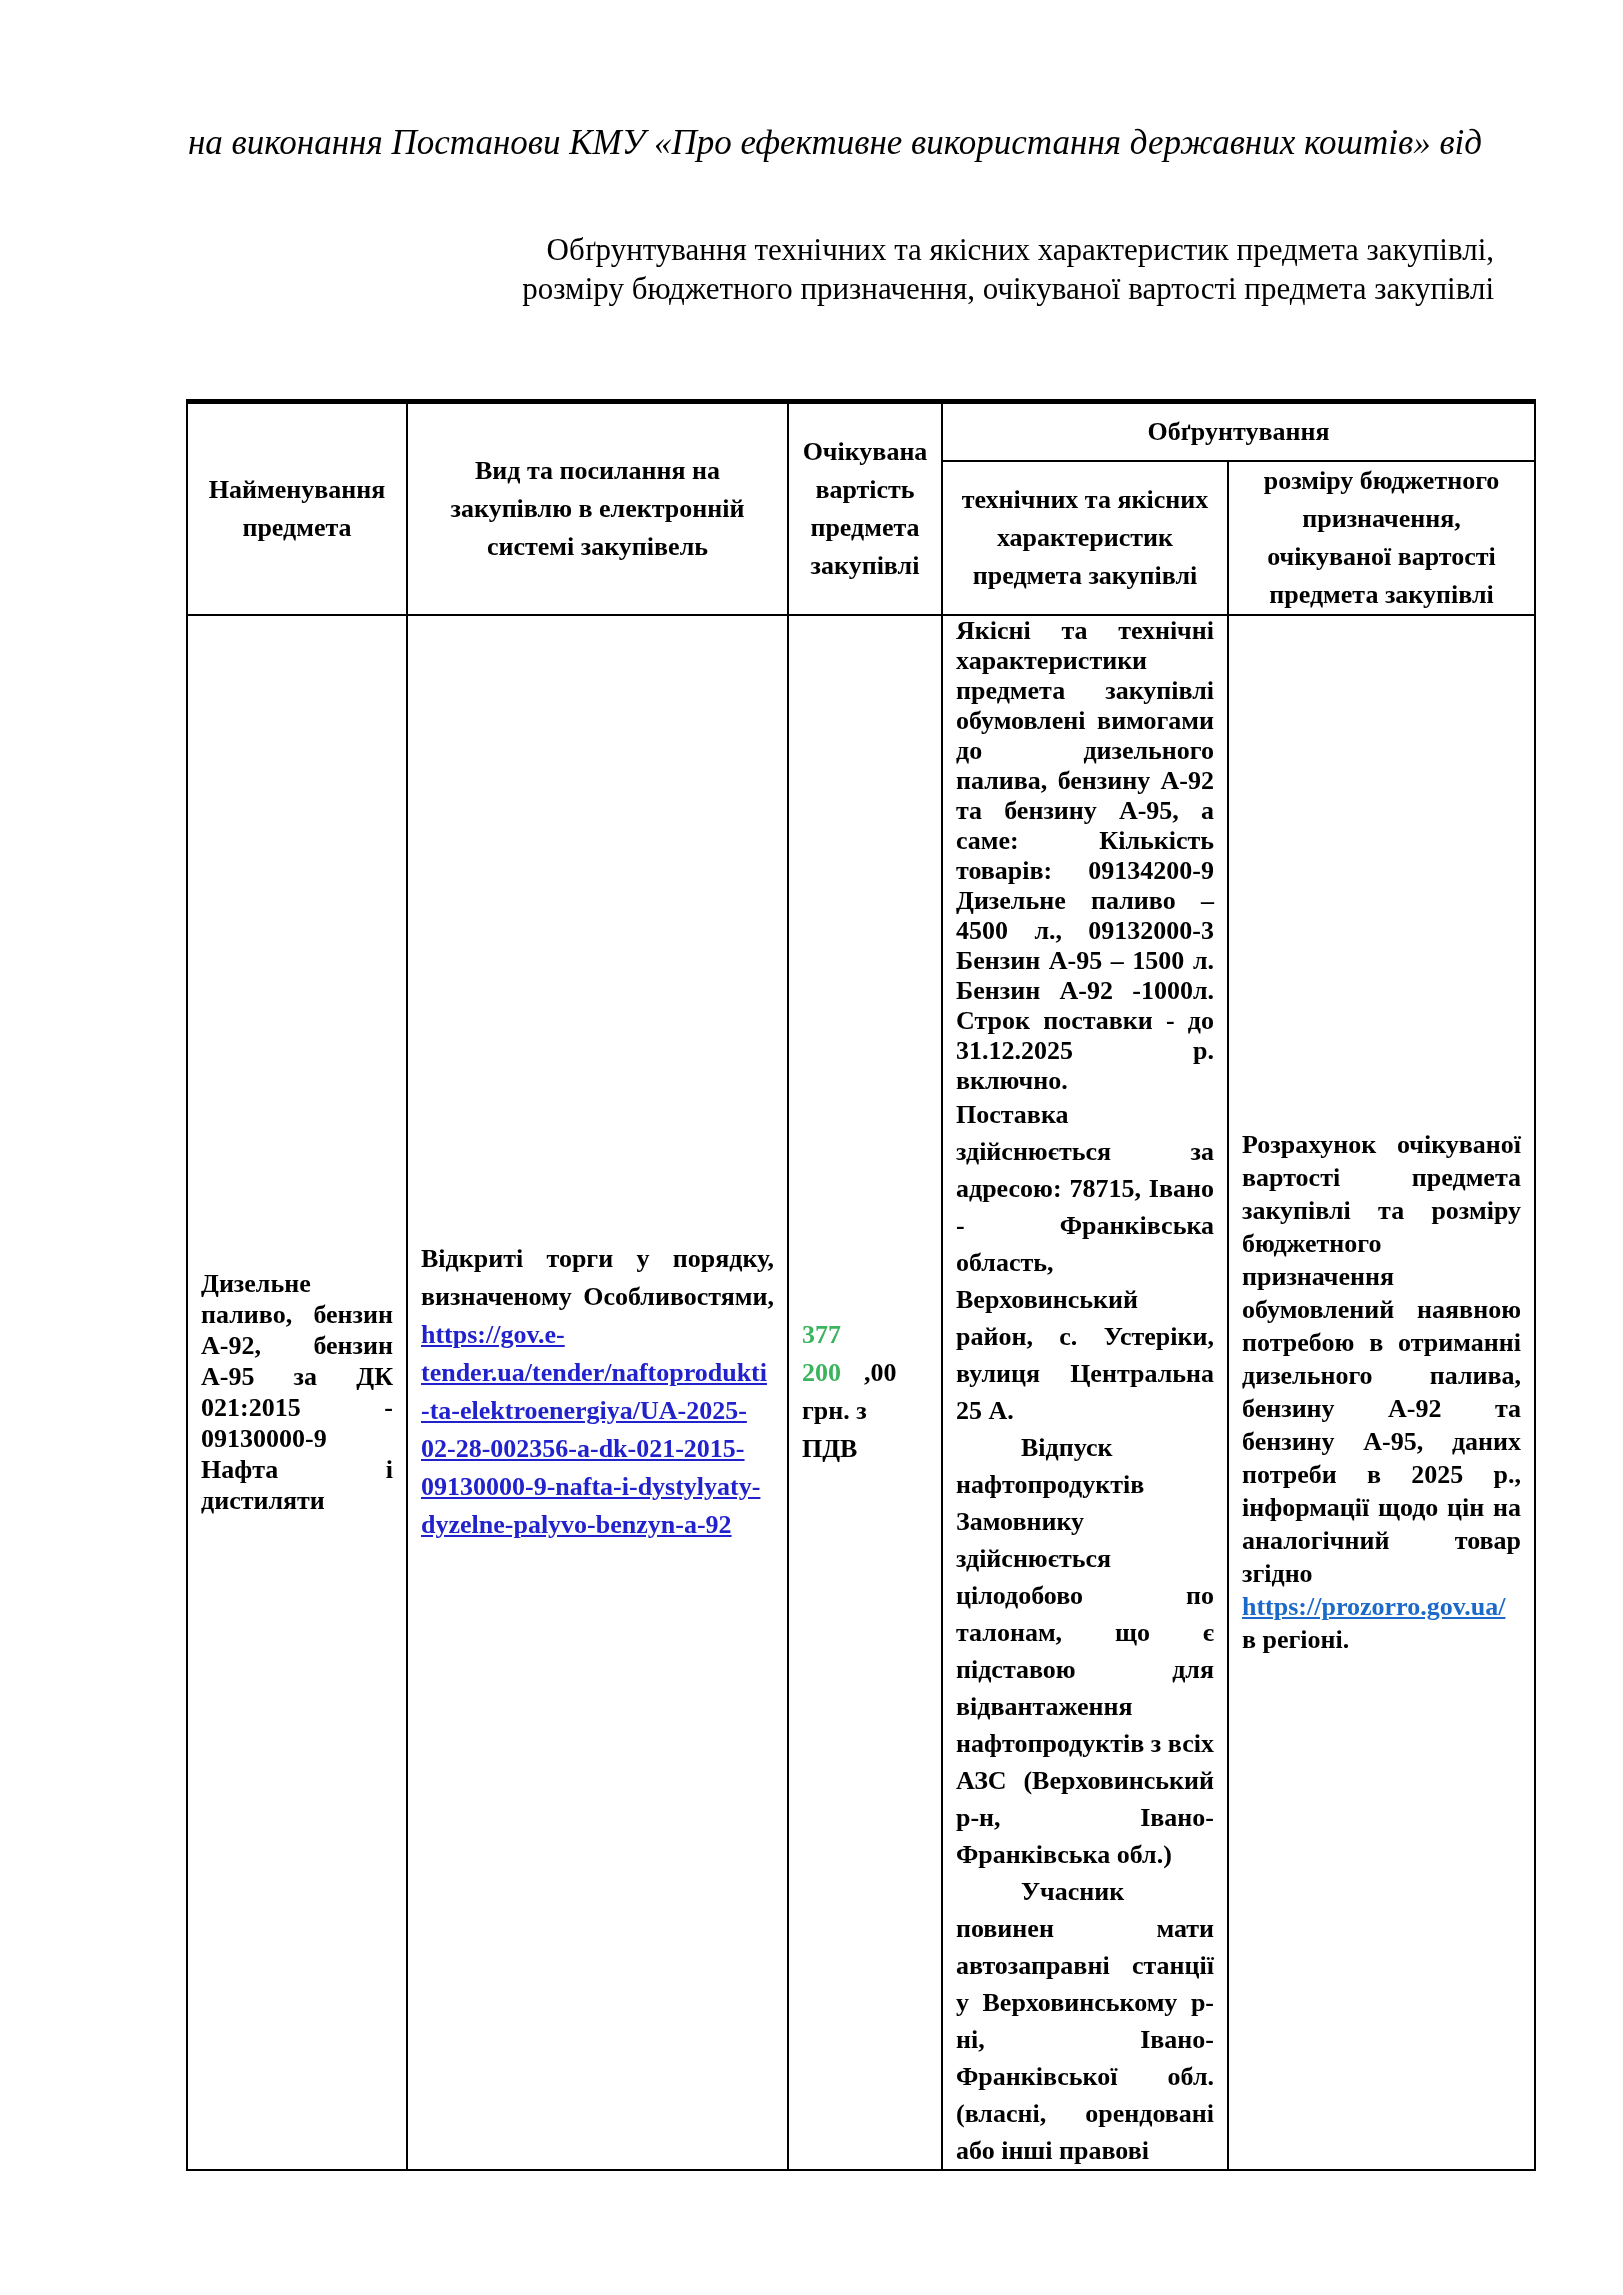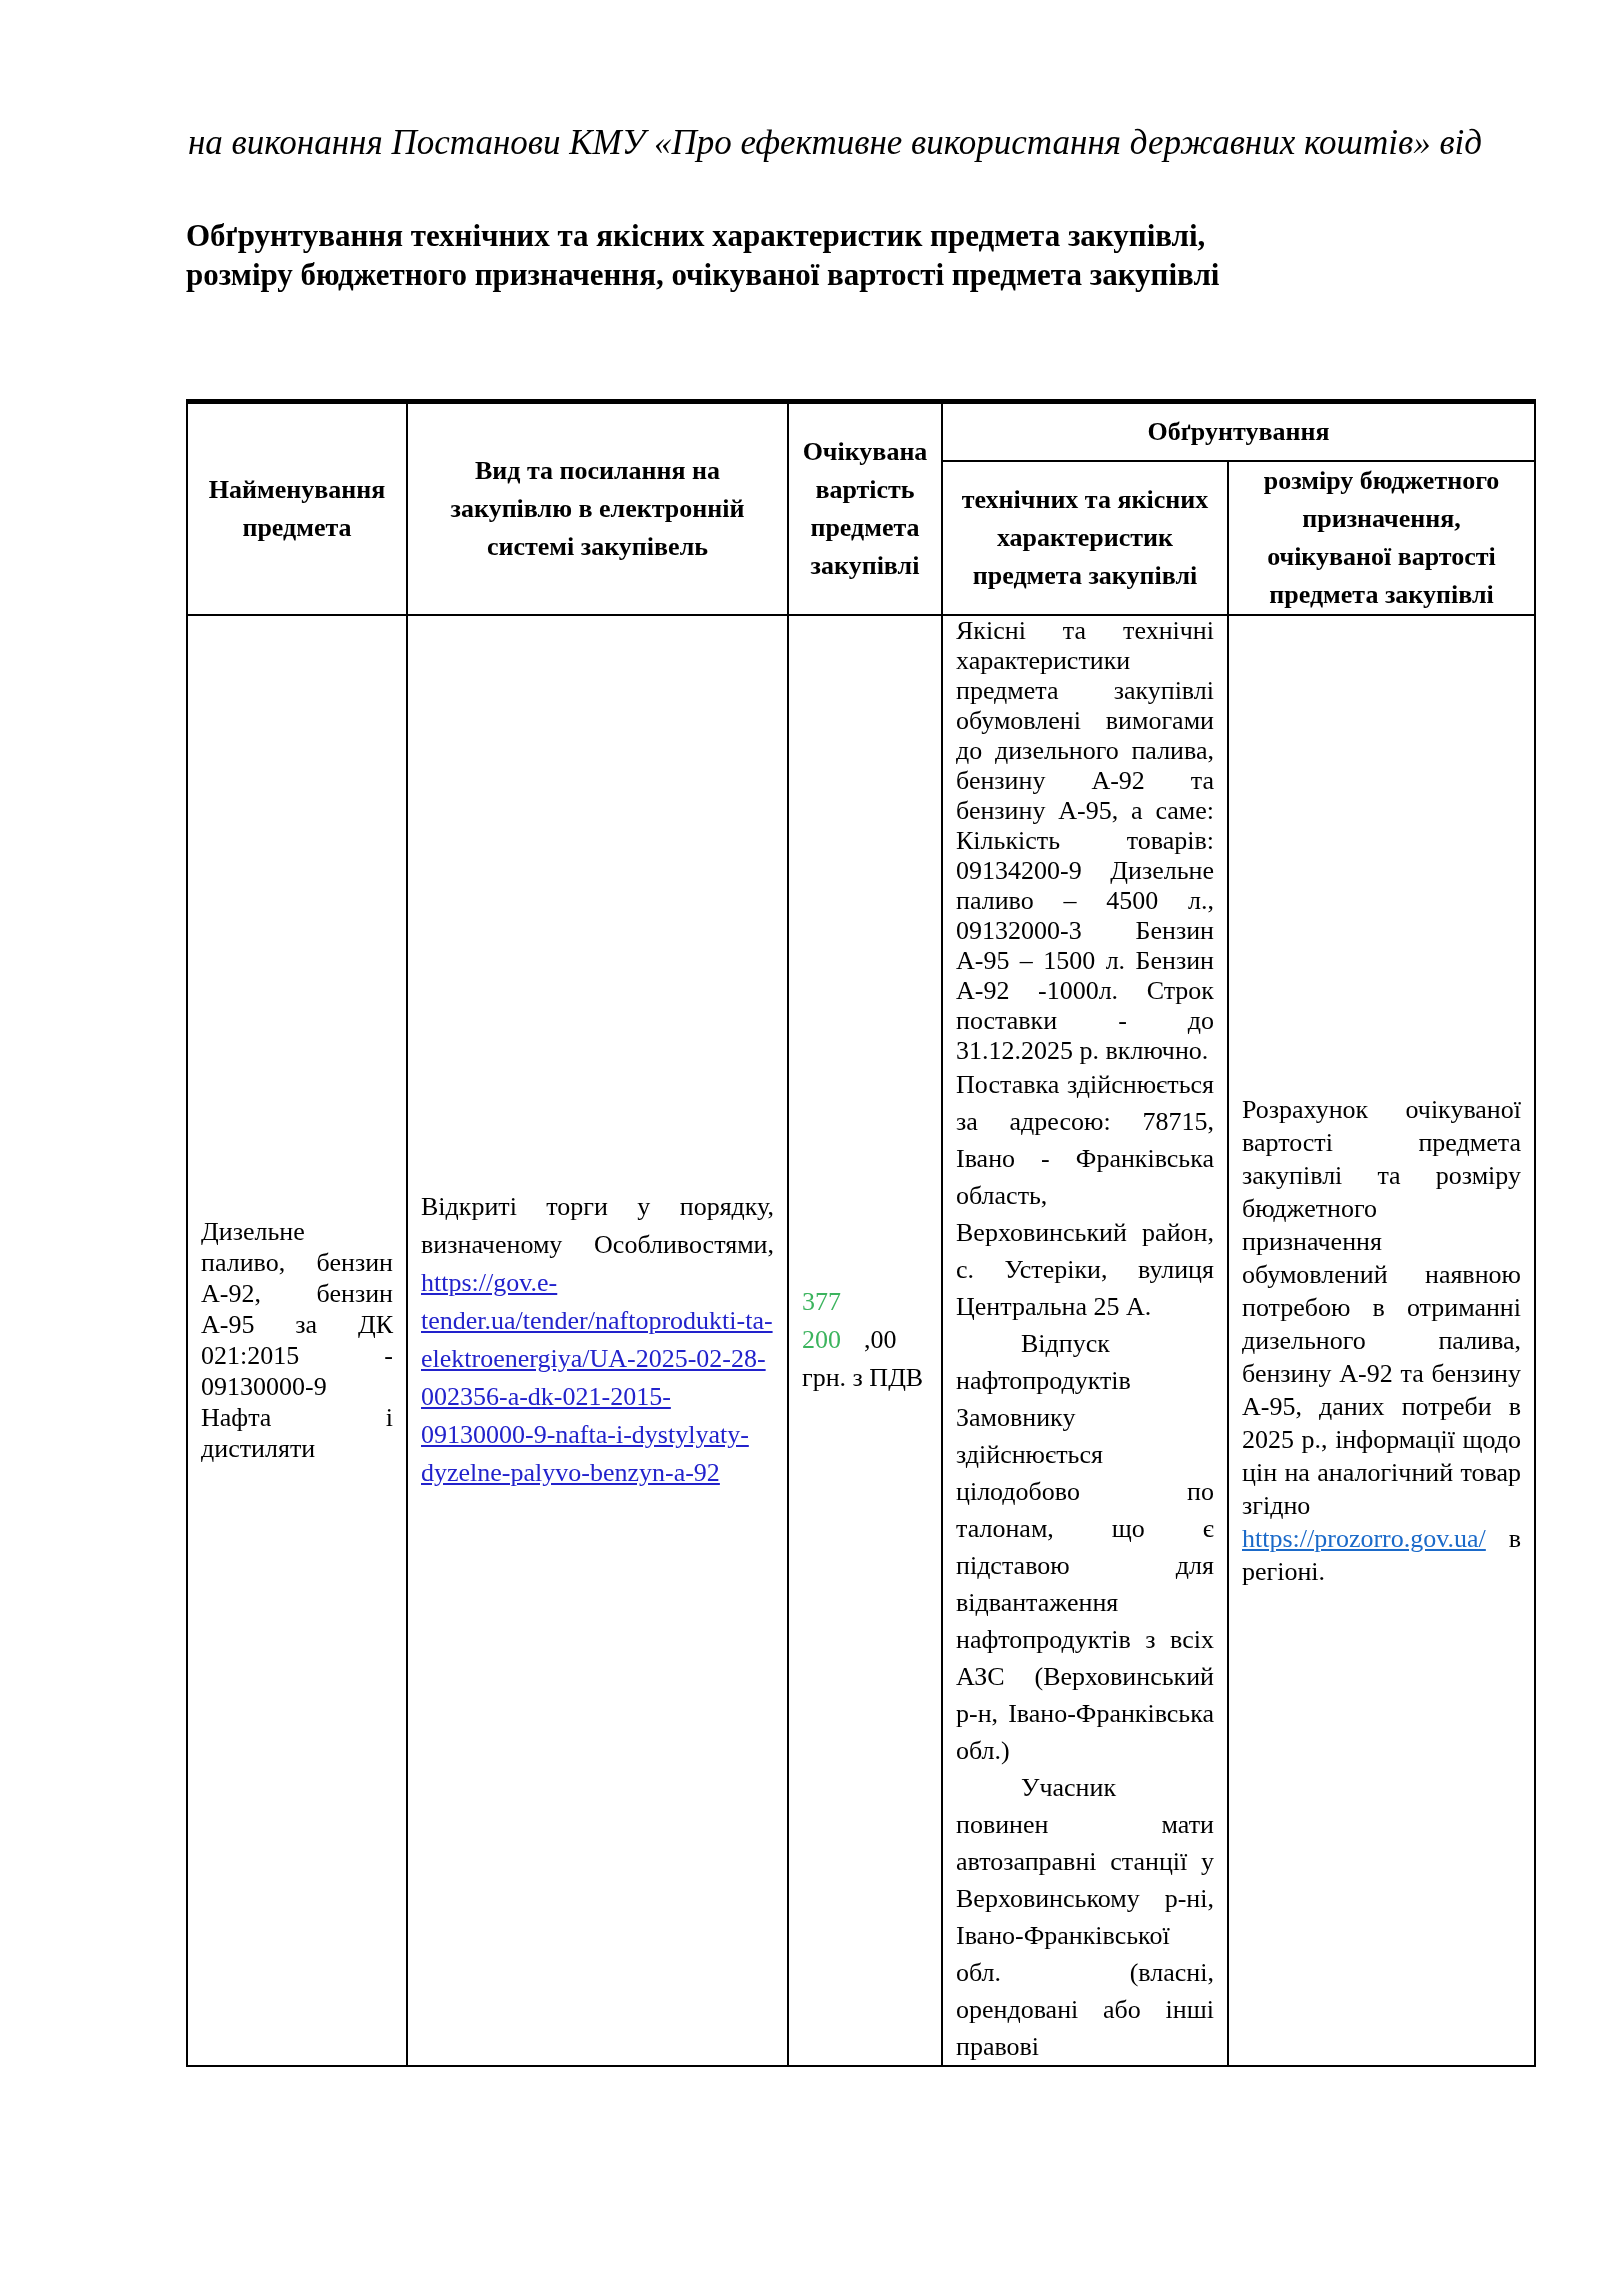--- a/index.html
+++ b/index.html
@@ -10,33 +10,34 @@
     overflow:hidden;
     font-family:"Liberation Serif","DejaVu Serif",serif;
     color:#000;
   }
   .intro{
     position:absolute;left:188px;top:123px;width:1315px;
     font-style:italic;font-size:35px;line-height:39px;
     text-align:left;
   }
   .doc-title{
-    position:absolute;left:186px;top:216px;width:1308px;
-    font-weight:bold;font-size:31px;line-height:39px;
-    text-align:left;
+    position:absolute;left:186px;top:230px;width:1308px;
+    font-weight:normal;font-size:31px;line-height:39px;
+    text-align:right;
   }
   table.proc{
     position:absolute;left:186px;top:399px;
     border-collapse:collapse;table-layout:fixed;
     width:1348px;
   }
   table.proc th, table.proc td{
     border:2.6px solid #000;
     padding:0 13px;
     box-sizing:border-box;
+    font-weight:bold;
   }
   table.proc th{
     font-weight:bold;font-size:26px;line-height:38px;
     text-align:center;vertical-align:middle;
   }
   tr.hrow1 th{border-top:5.9px solid #000;}
   th.group-header{height:59px;border-bottom:5.9px solid #000;line-height:33px;}
   tr.hrow2 th{height:152px;}
   tbody td{
     border-top:5.9px solid #000;

